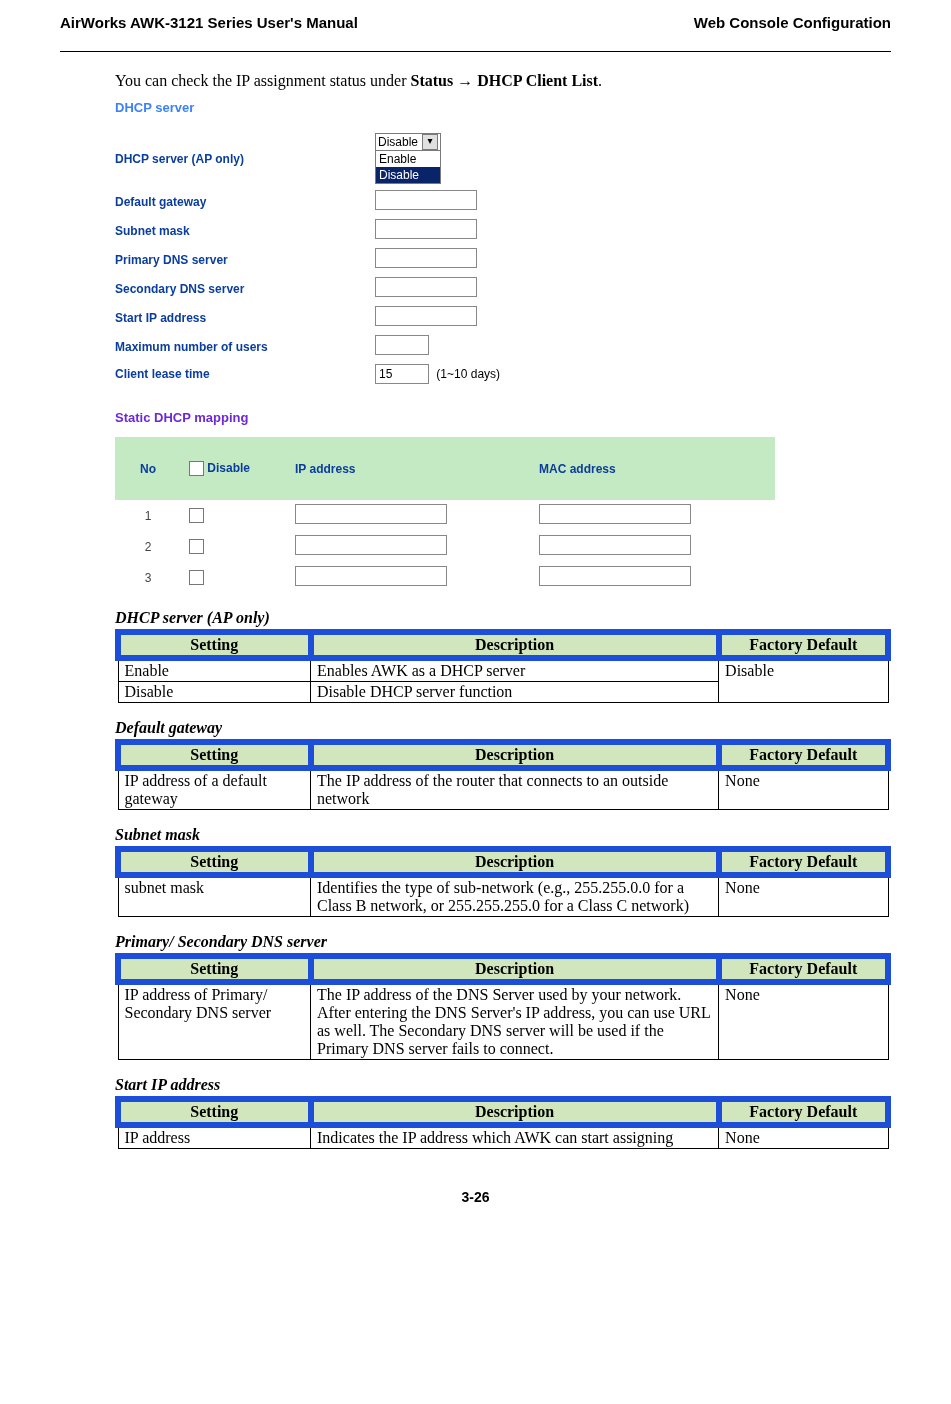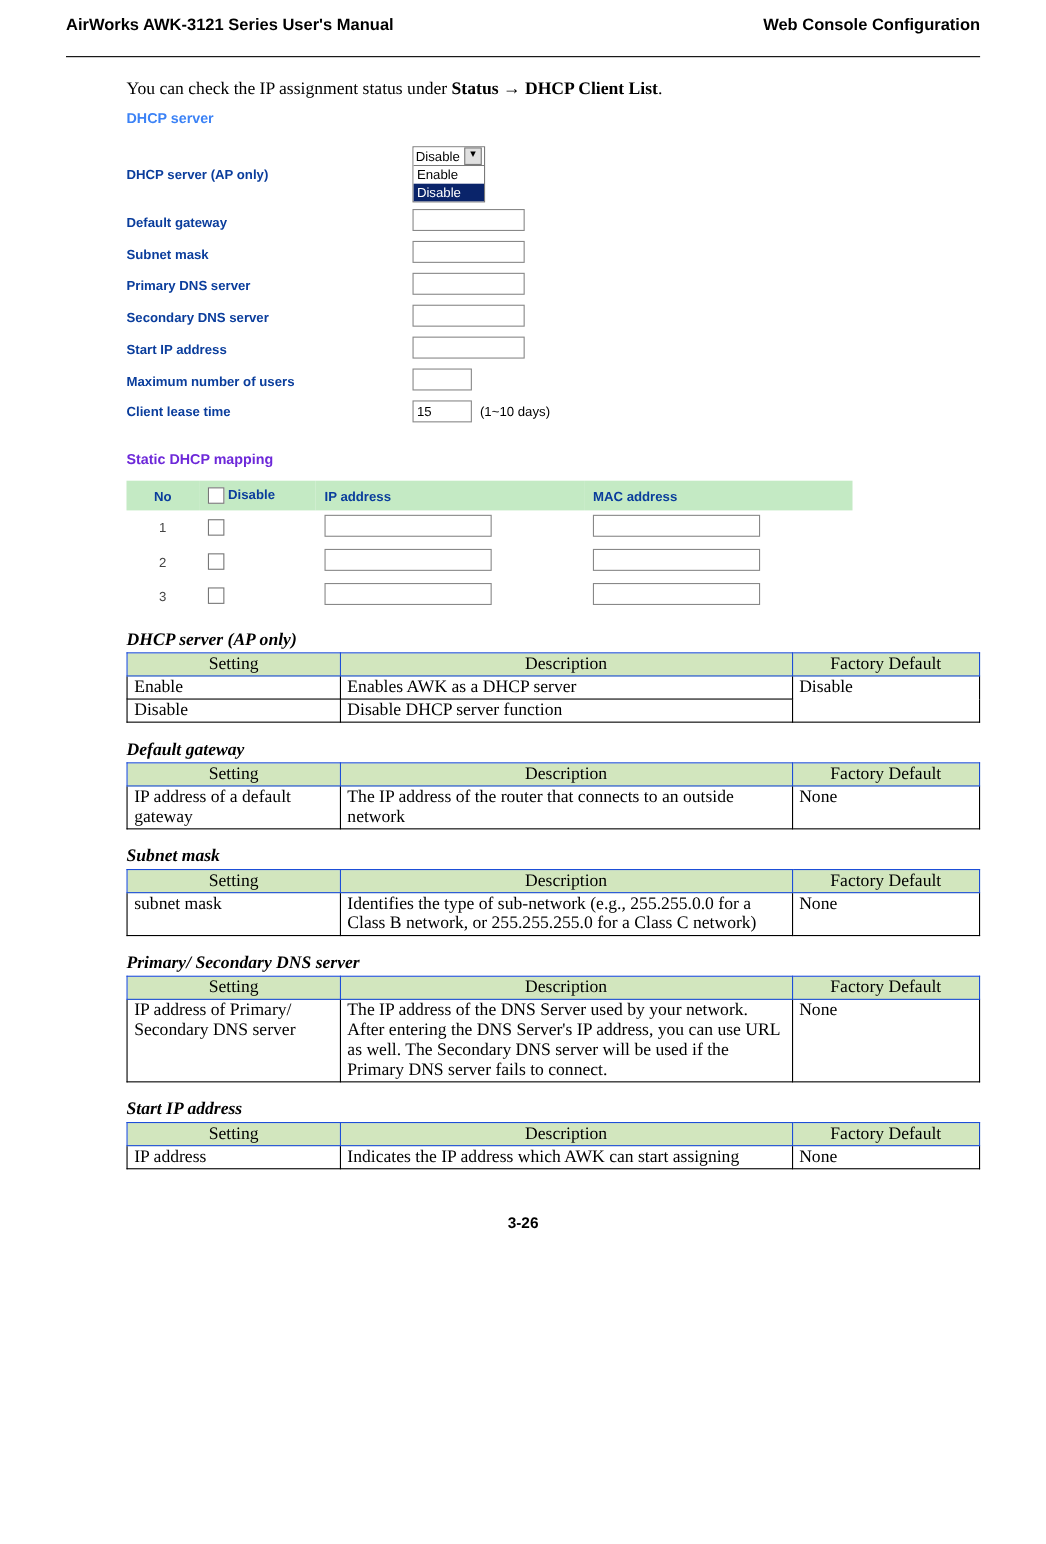--- a/index.html
+++ b/index.html
@@ -118,21 +118,21 @@
     width: 660px;
     border-collapse: collapse;
     font-family: Verdana, Arial, sans-serif;
     font-size: 12px;
   }
   .map-table th {
     background: #c4eac4;
     color: #0a3d9c;
     font-weight: bold;
     text-align: left;
-    padding: 6px 8px;
+    padding: 24px 8px;
   }
   .map-table th.no { width: 50px; text-align:center;}
   .map-table th.active { width: 90px; }
   .map-table td {
     padding: 4px 8px;
     text-align: left;
   }
   .map-table td.no { text-align:center; color:#444;}
   .chk {
     width: 13px;
@@ -155,22 +155,22 @@
     font-weight: bold;
     margin: 16px 0 2px 0;
   }
   table.setting {
     width: 100%;
     border-collapse: collapse;
     font-size: 16px;
   }
   table.setting th {
     background: #d2e6be;
-    font-weight: normal;
-    border: 1px solid #1d4ed8;
+    font-weight: bold;
+    border: 6px solid #1d4ed8;
     padding: 1px 6px;
   }
   table.setting th.c1 { width: 25%; }
   table.setting th.c3 { width: 22%; }
   table.setting td {
     border: 1px solid #000;
     padding: 1px 6px;
     vertical-align: top;
   }
   .page-num {

